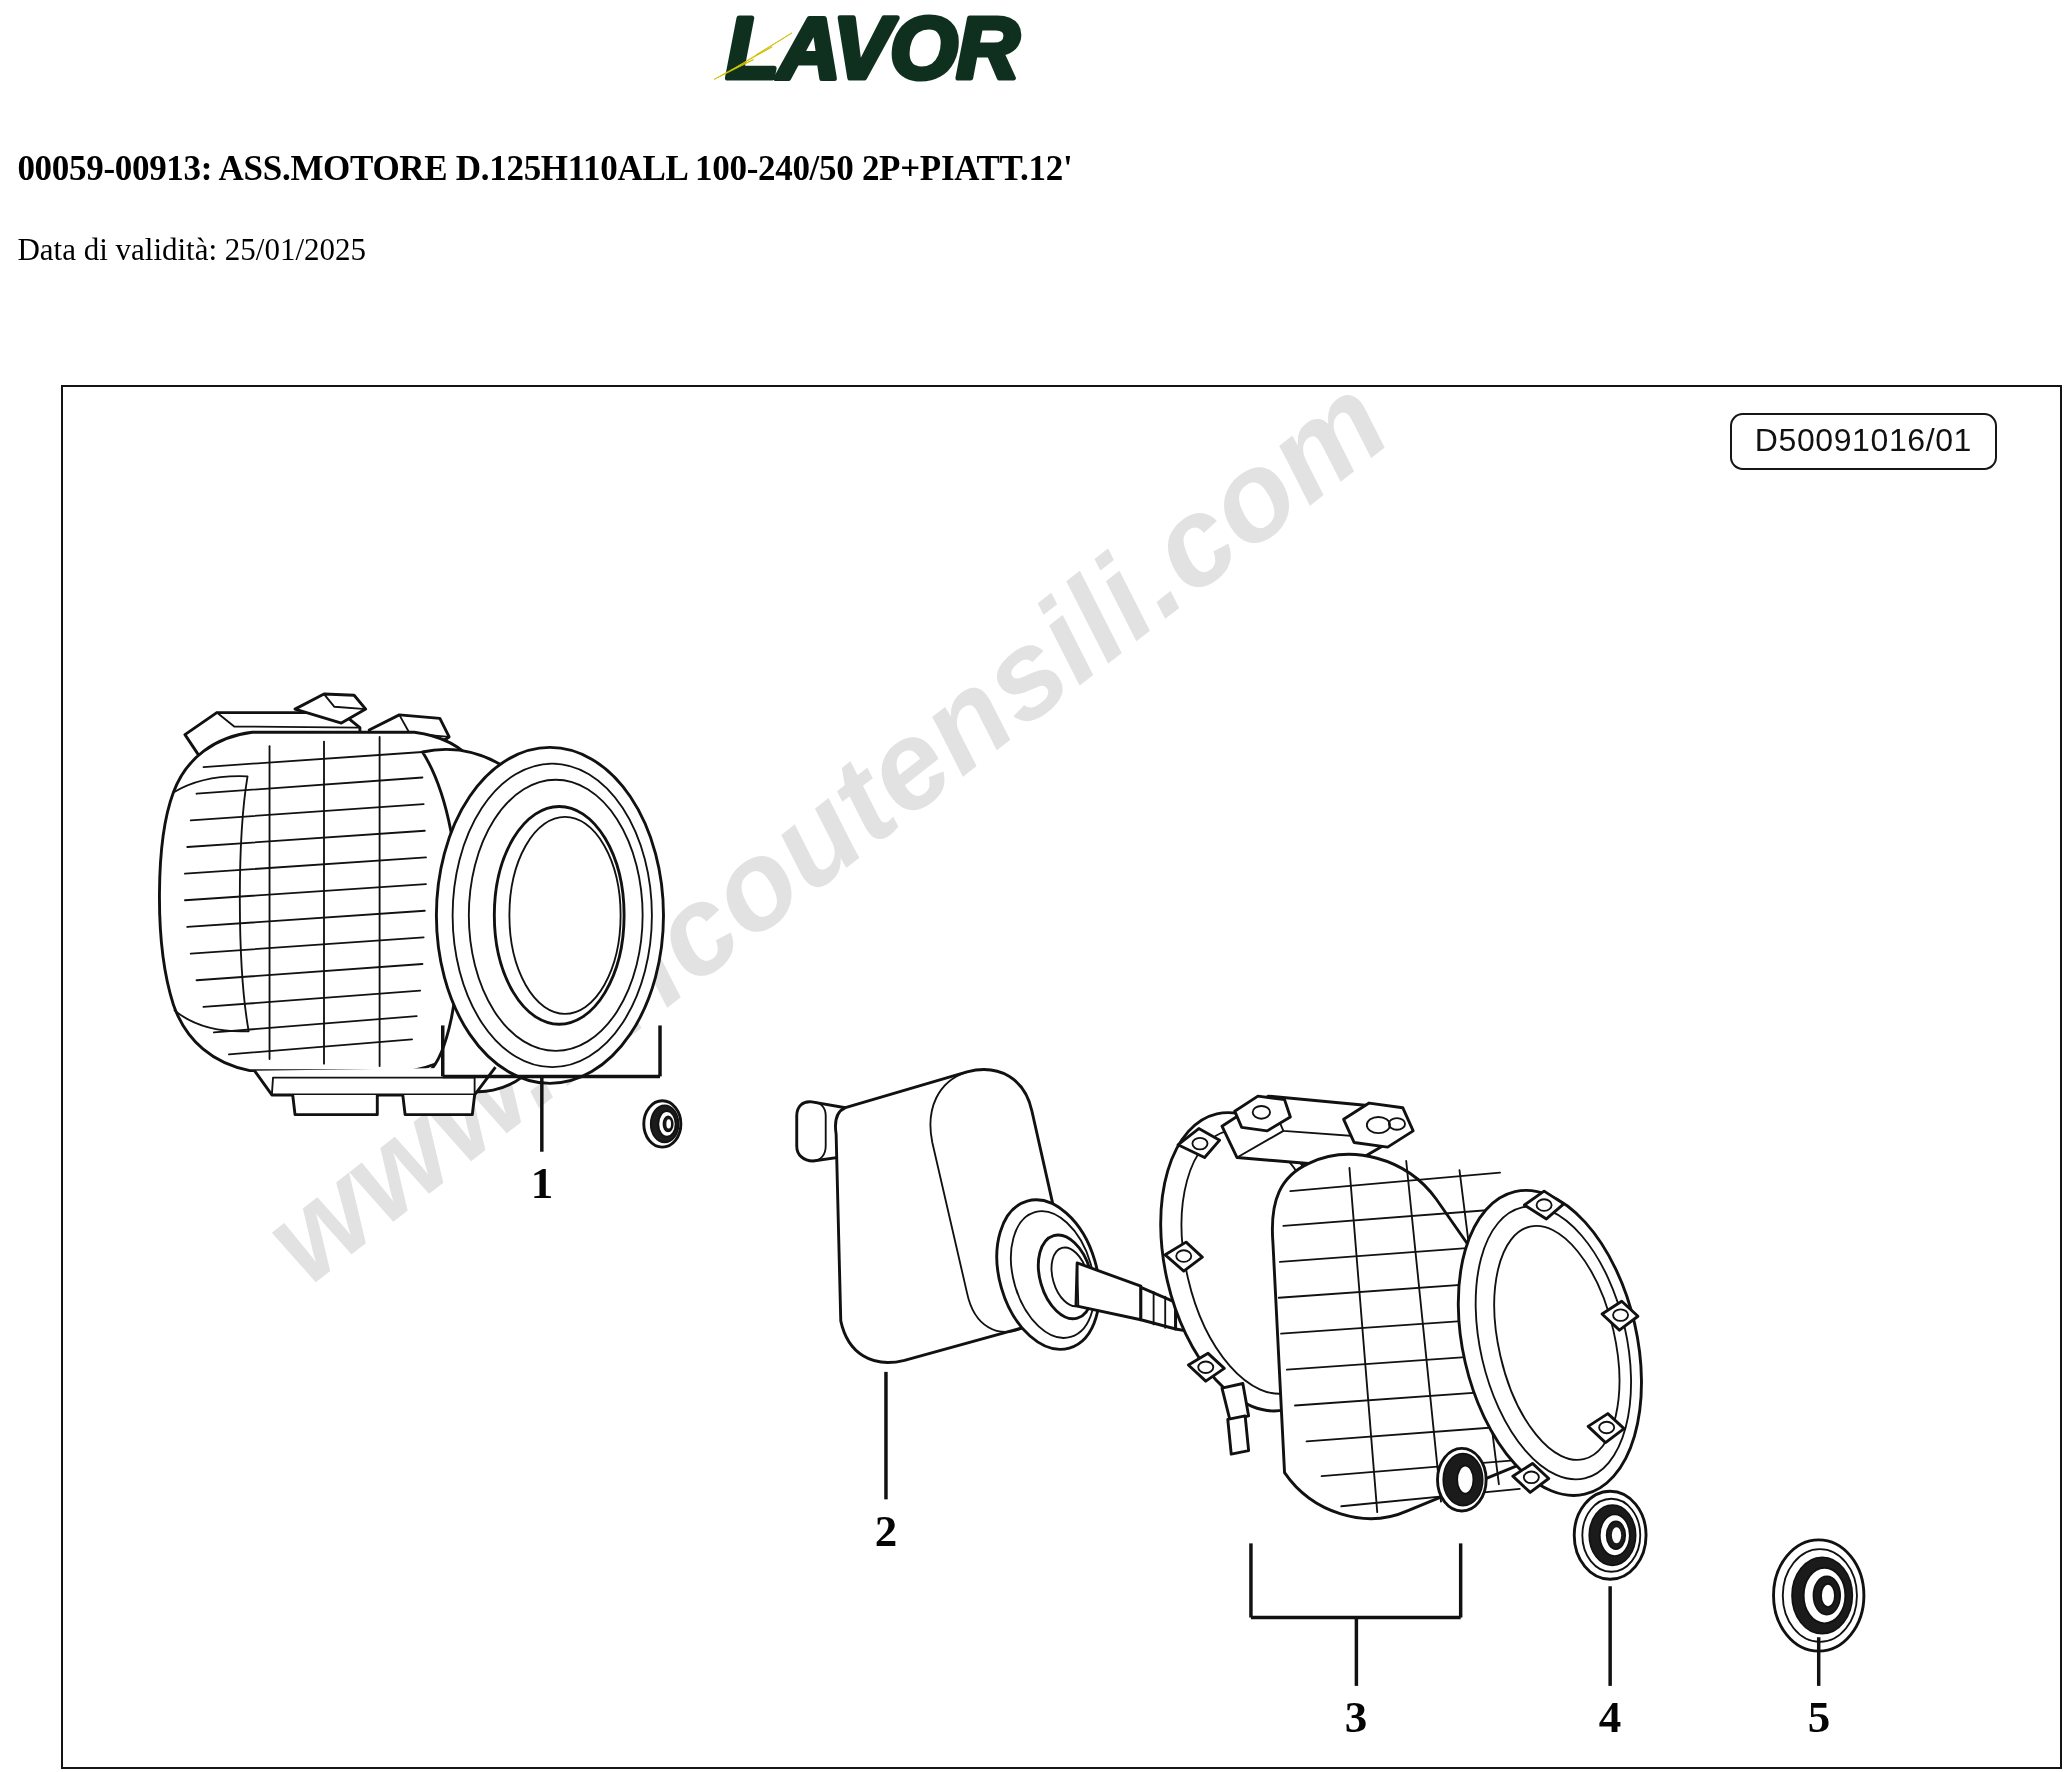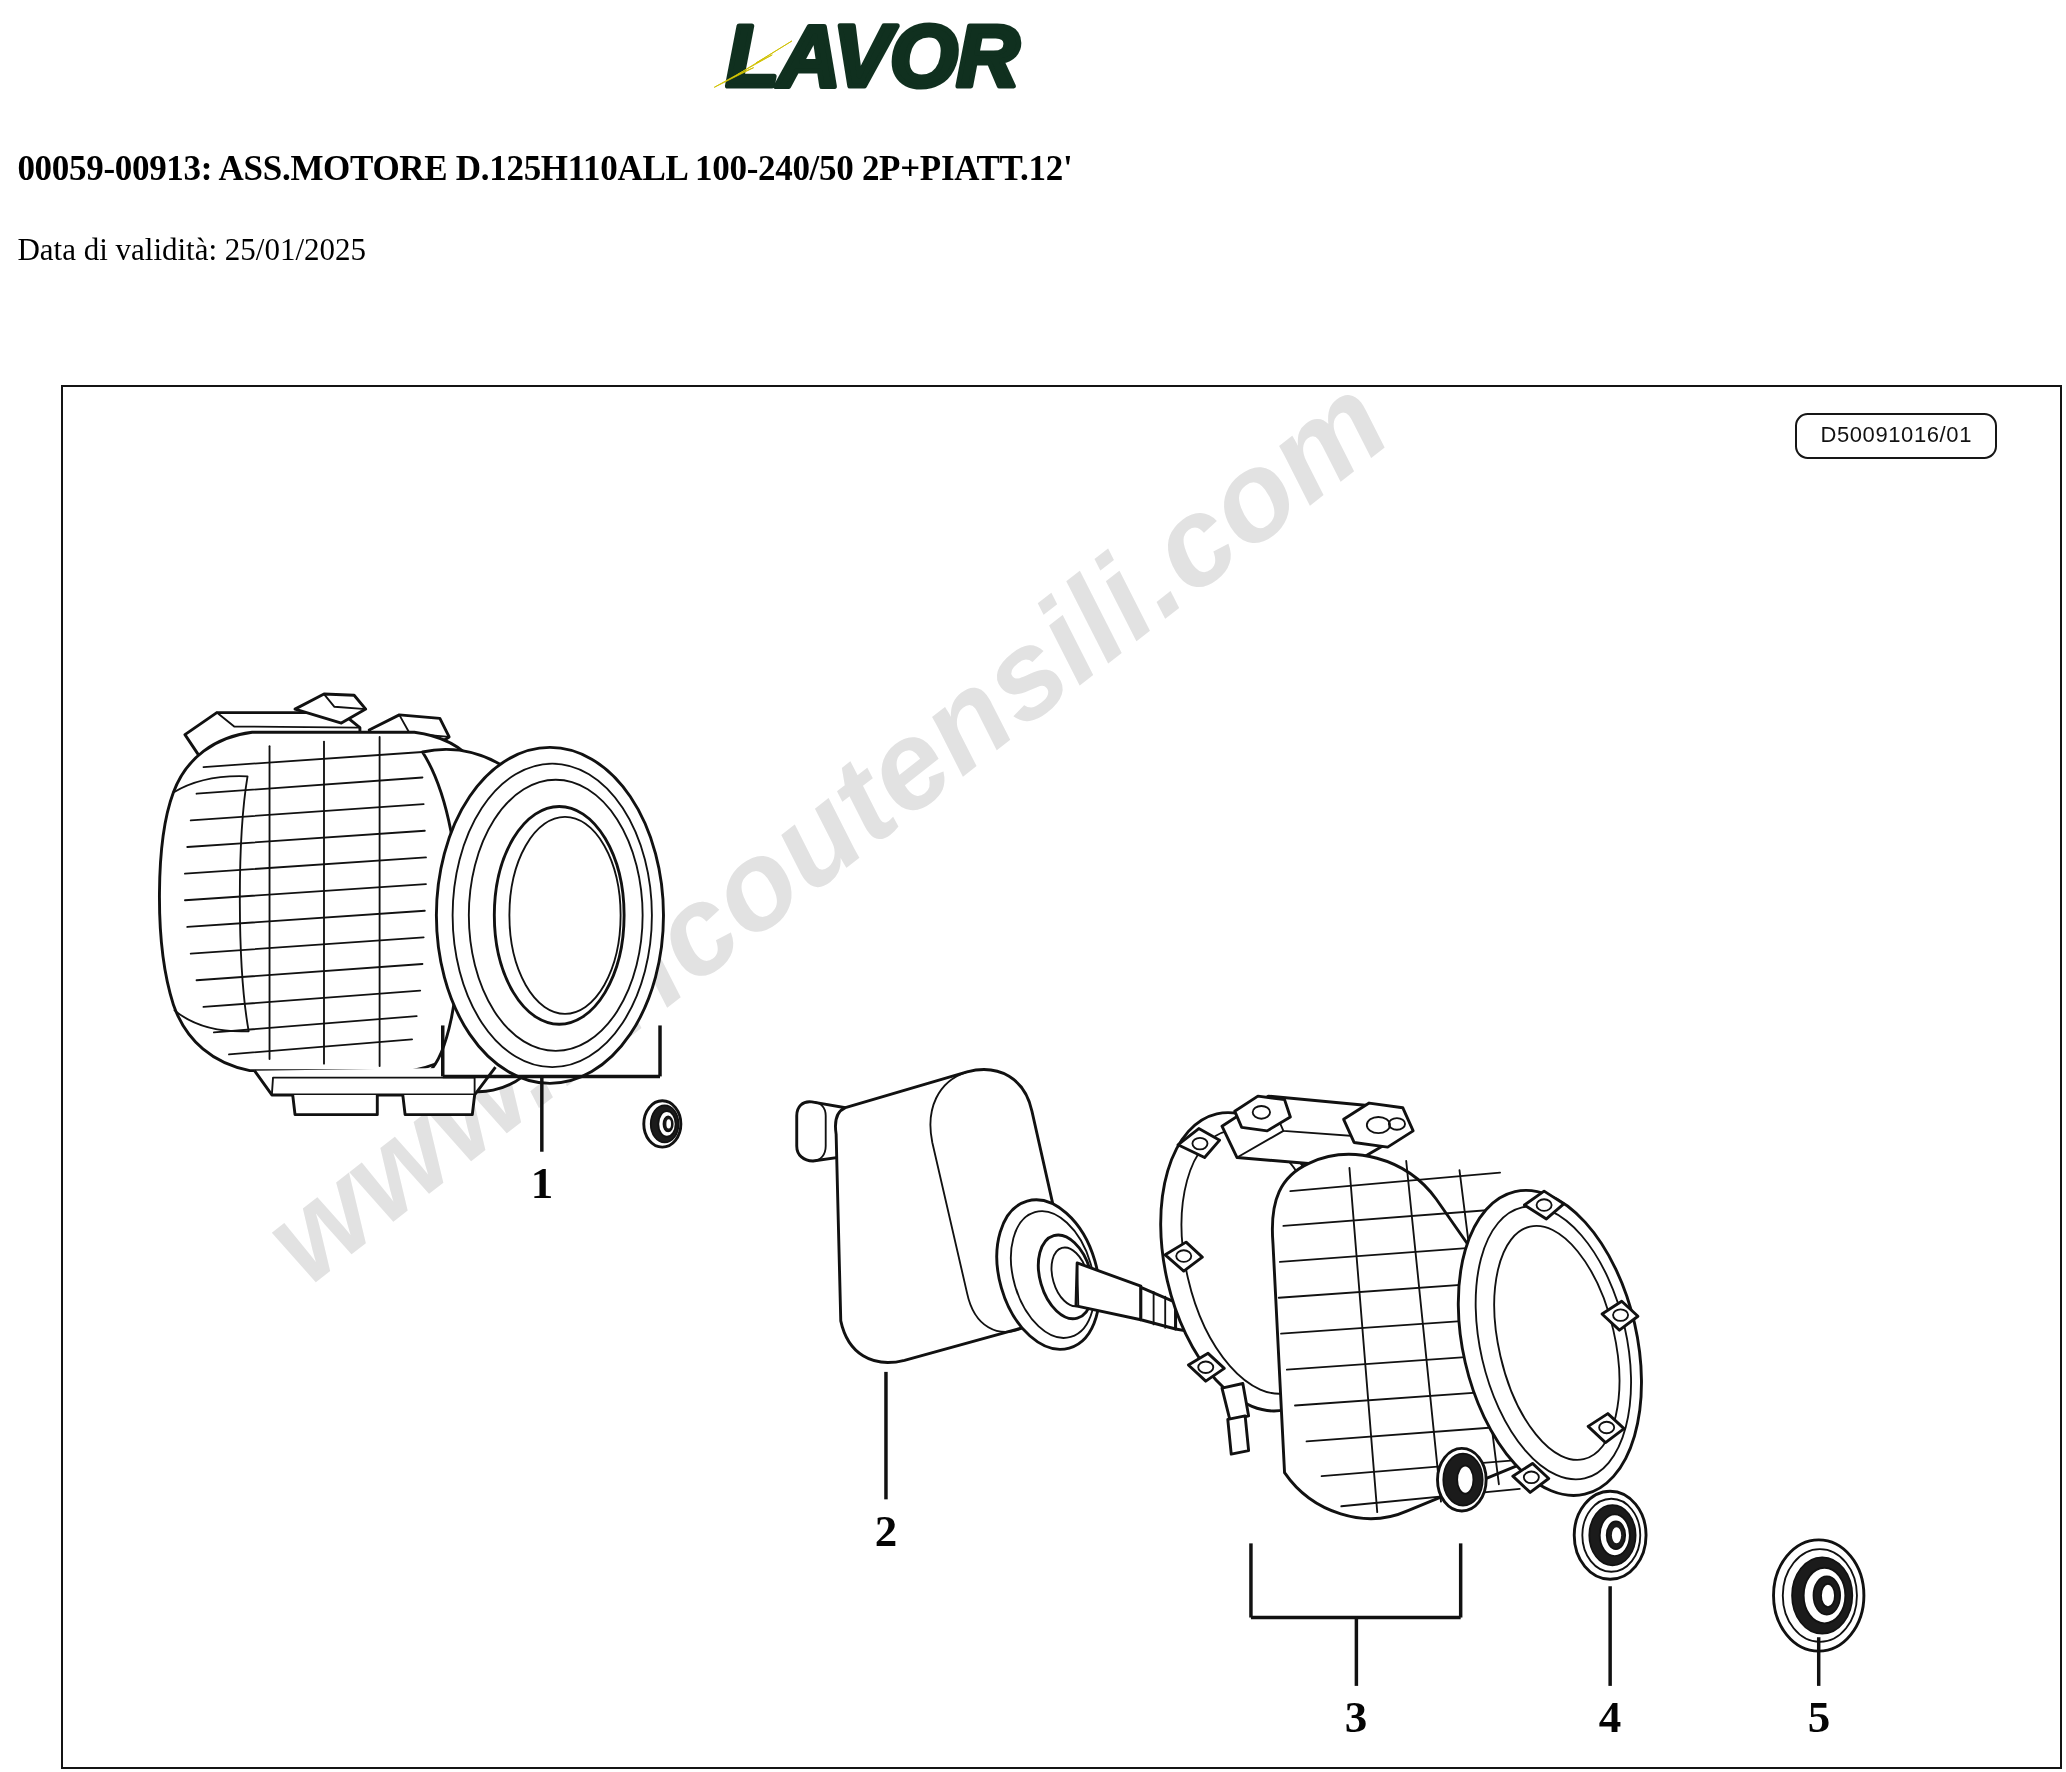--- a/index.html
+++ b/index.html
@@ -4,21 +4,21 @@
 <style>
   html,body{margin:0;padding:0;background:#ffffff;}
   body{
     width:2066px;height:1773px;position:relative;overflow:hidden;
     font-family:"Liberation Serif", serif;color:#000;
   }
 
   
   #brand-logo{
     position:absolute;left:0;top:4.6px;width:1744px;height:110px;
-    display:flex;align-items:center;justify-content:center;
+    display:flex;align-items:flex-start;justify-content:center;
   }
   #brand-logo svg{display:block;}
 
   #page-title{
     position:absolute;left:17.4px;top:149px;
     font-family:"Liberation Serif", serif;
     font-weight:bold;font-size:35px;letter-spacing:-0.3px;
     white-space:nowrap;
   }
   #validity-line{
@@ -50,21 +50,21 @@
     font-size:125px;letter-spacing:1.2px;
     color:#e2e2e2;white-space:nowrap;
   }
 
   
   #ref-code-box{
     position:absolute;right:63px;top:25.5px;
     border:2.3px solid #161616;border-radius:12.7px;
     padding:7px 23px 9.3px 23px;background:#fff;
     font-family:"Liberation Sans", sans-serif;
-    font-size:22px;letter-spacing:0.6px;white-space:nowrap;color:#111;
+    font-size:32px;letter-spacing:0.6px;white-space:nowrap;color:#111;
   }
 
   
   #drawing-canvas{
     position:absolute;left:0;top:0;width:1997px;height:1380px;
   }
   #drawing-canvas svg{display:block;width:1997px;height:1380px;}
 
   
   .callout-number{

